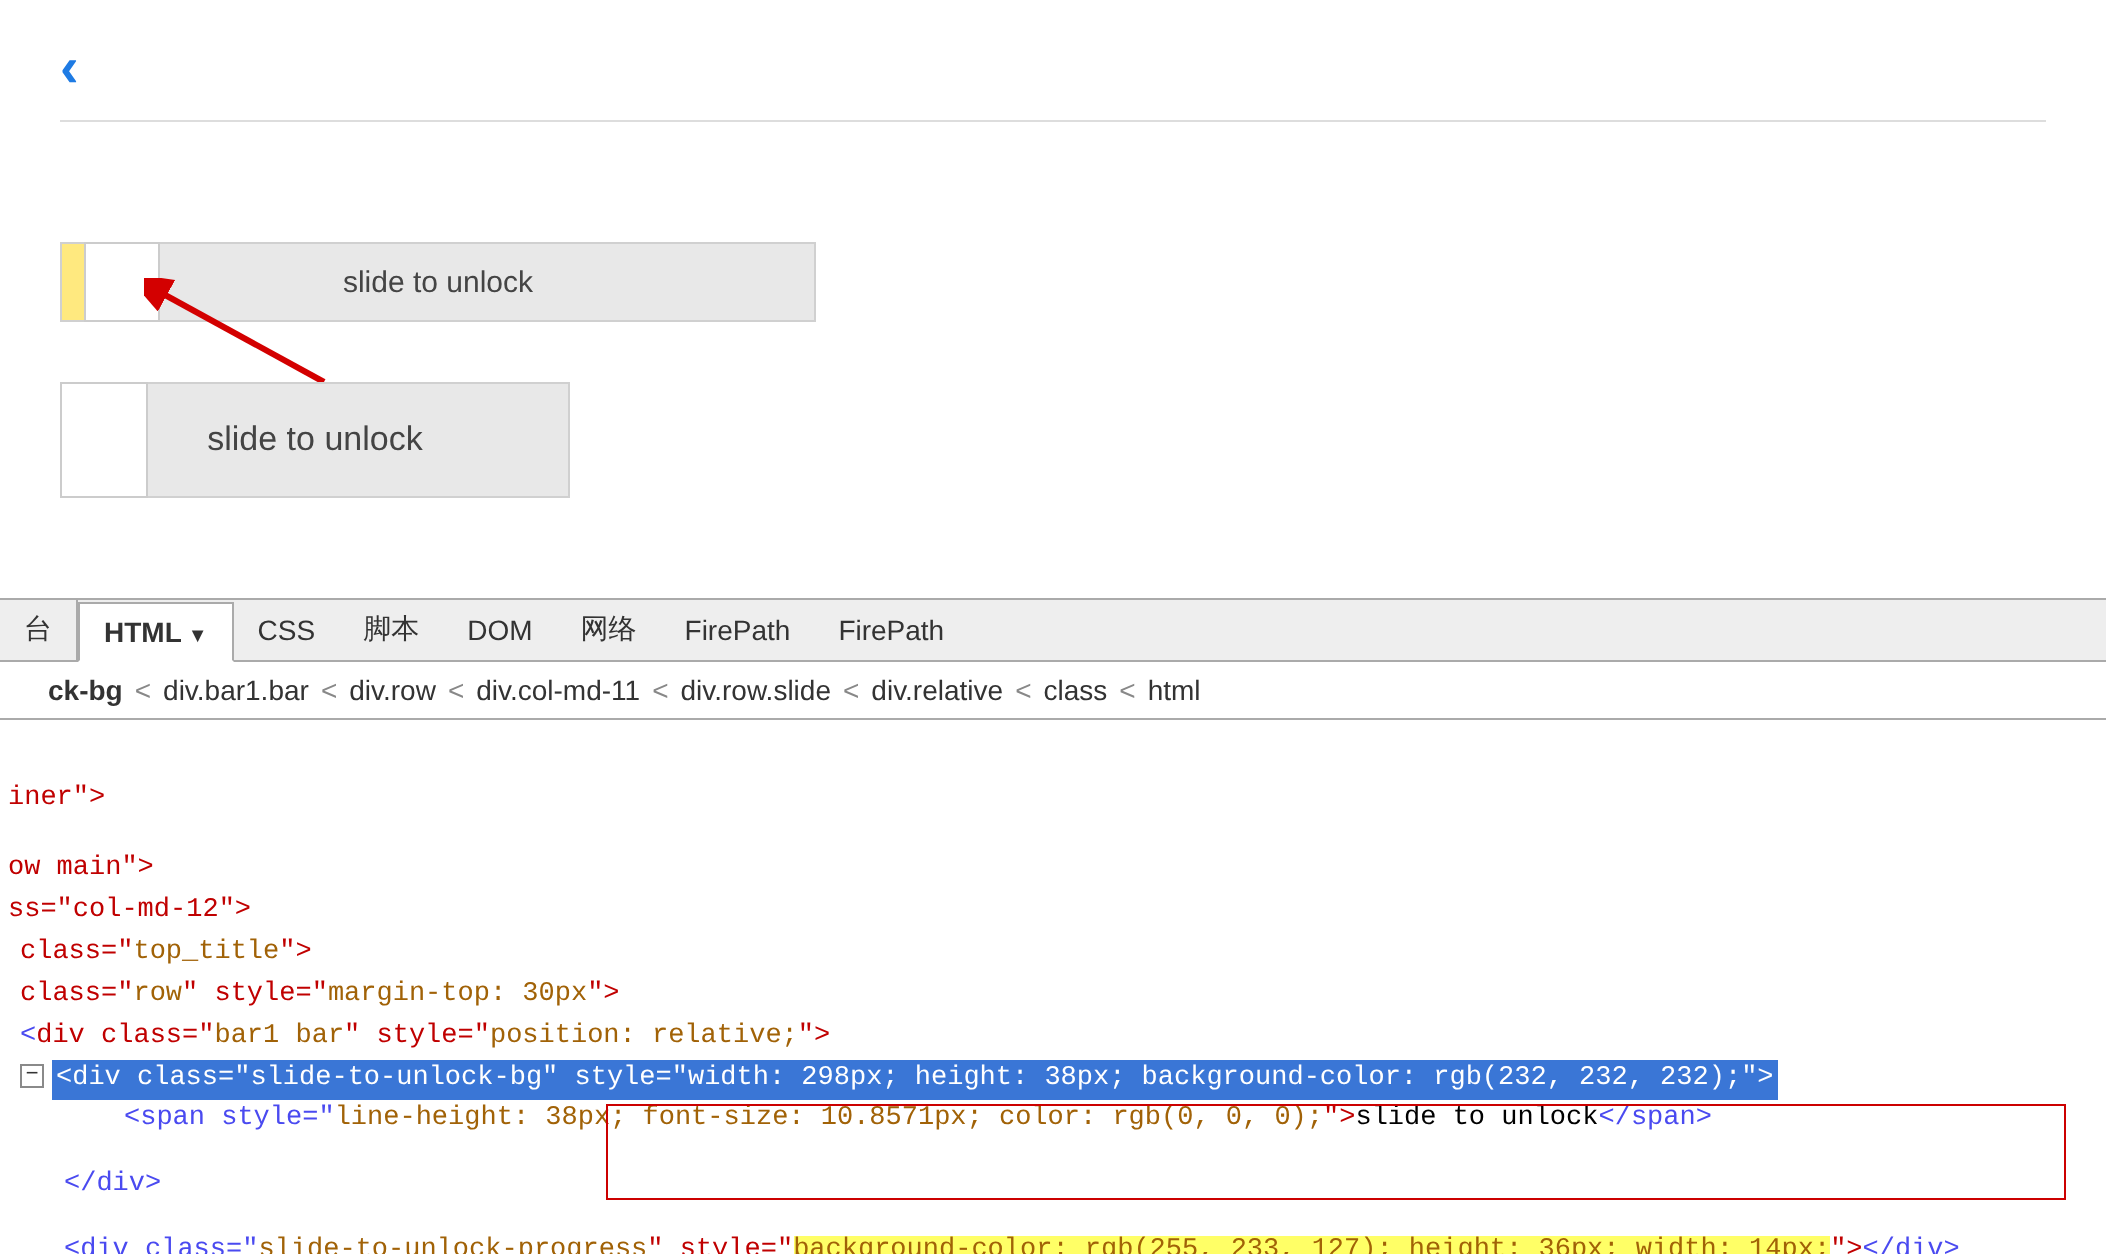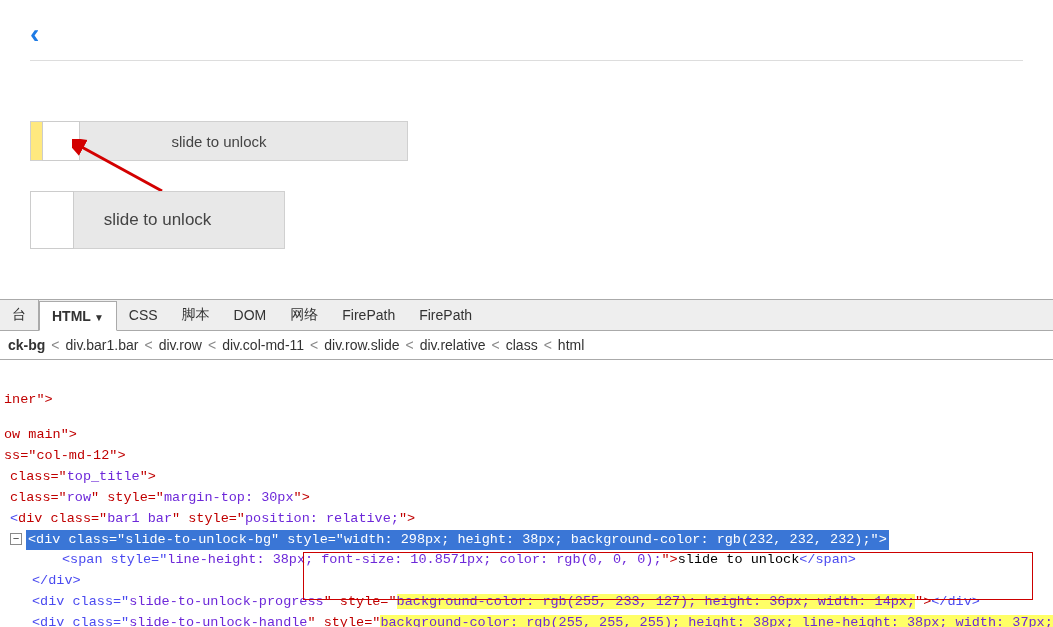--- a/index.html
+++ b/index.html
@@ -14,39 +14,39 @@
 .slide-label { position: absolute; top: 0; left: 0; right: 0; bottom: 0; display: flex; align-items: center; justify-content: center; color: #444; }
 .slide-progress { position: absolute; top: 1px; left: 1px; background-color: rgb(255,233,127); }
 .slide-handle { position: absolute; top: 0; background-color: #fff; border: 1px solid #ccc; }
 .arrow-overlay { position: absolute; }
 .arrow-overlay svg { display: block; }
 .devtools-tabs { border-top: 1px solid #aaa; border-bottom: 1px solid #aaa; background: #eeeeee; display: flex; align-items: center; font-size: 14px; color: #333; }
 .dt-tab { padding: 6px 12px; cursor: pointer; }
 .dt-tab.partial { border-right: 1px solid #aaa; }
 .dt-tab.active { background: #fff; border: 1px solid #aaa; border-bottom: 1px solid #fff; margin-bottom: -1px; font-weight: bold; position: relative; }
 .dt-tab .dd { font-size: 10px; margin-left: 3px; }
-.dt-breadcrumb { border-bottom: 1px solid #aaa; background: #fff; padding: 6px 4px; font-size: 14px; color: #333; display: flex; flex-wrap: wrap; align-items: flex-end; }
+.dt-breadcrumb { border-bottom: 1px solid #aaa; background: #fff; padding: 6px 20px; font-size: 14px; color: #333; display: flex; flex-wrap: wrap; align-items: flex-end; }
 .dt-crumb { padding: 0 4px; }
 .dt-crumb.first { font-weight: bold; }
 .dt-sep { color: #888; padding: 0 2px; }
 .dom-area { padding: 30px 4px 12px 4px; font-family: "Courier New", Consolas, monospace; font-size: 13.5px; line-height: 1.55; white-space: nowrap; overflow: hidden; }
 .c-tag { color: #4a4af0; }
 .c-attrname { color: #c00000; }
-.c-attrval { color: #6d28d9; }
+.c-attrval { color: #a16207; }
 .hl-yellow { background: #ffff66; }
 .sel-row { background: #3a76d6; color: #fff; display: inline-block; padding: 0 2px; }
 .sel-row .c-tag, .sel-row .c-attrname, .sel-row .c-attrval { color: #fff; }
 .expander { display: inline-block; width: 12px; height: 12px; border: 1px solid #8a8a8a; background: #fff; text-align: center; line-height: 10px; font-size: 11px; margin-right: 4px; vertical-align: middle; color: #333; }
 .ind0 { padding-left: 0px; }
 .ind1 { padding-left: 0px; }
 .ind2 { padding-left: 0px; }
 .ind3 { padding-left: 6px; }
 .ind4 { padding-left: 6px; }
 .ind5 { padding-left: 6px; }
-.ind6b { padding-left: 28px; }
+.ind6b { padding-left: 28px; margin-top: 12px; }
 .ind7 { padding-left: 58px; }
 .redbox { position: absolute; border: 1px solid #cc0000; pointer-events: none; }
 .dom-wrap { position: relative; }
 </style>
 </head>
 <body>
 
 <div class="page-top">
   <div class="top-title-row">
     <span class="back-chevron">‹</span>

